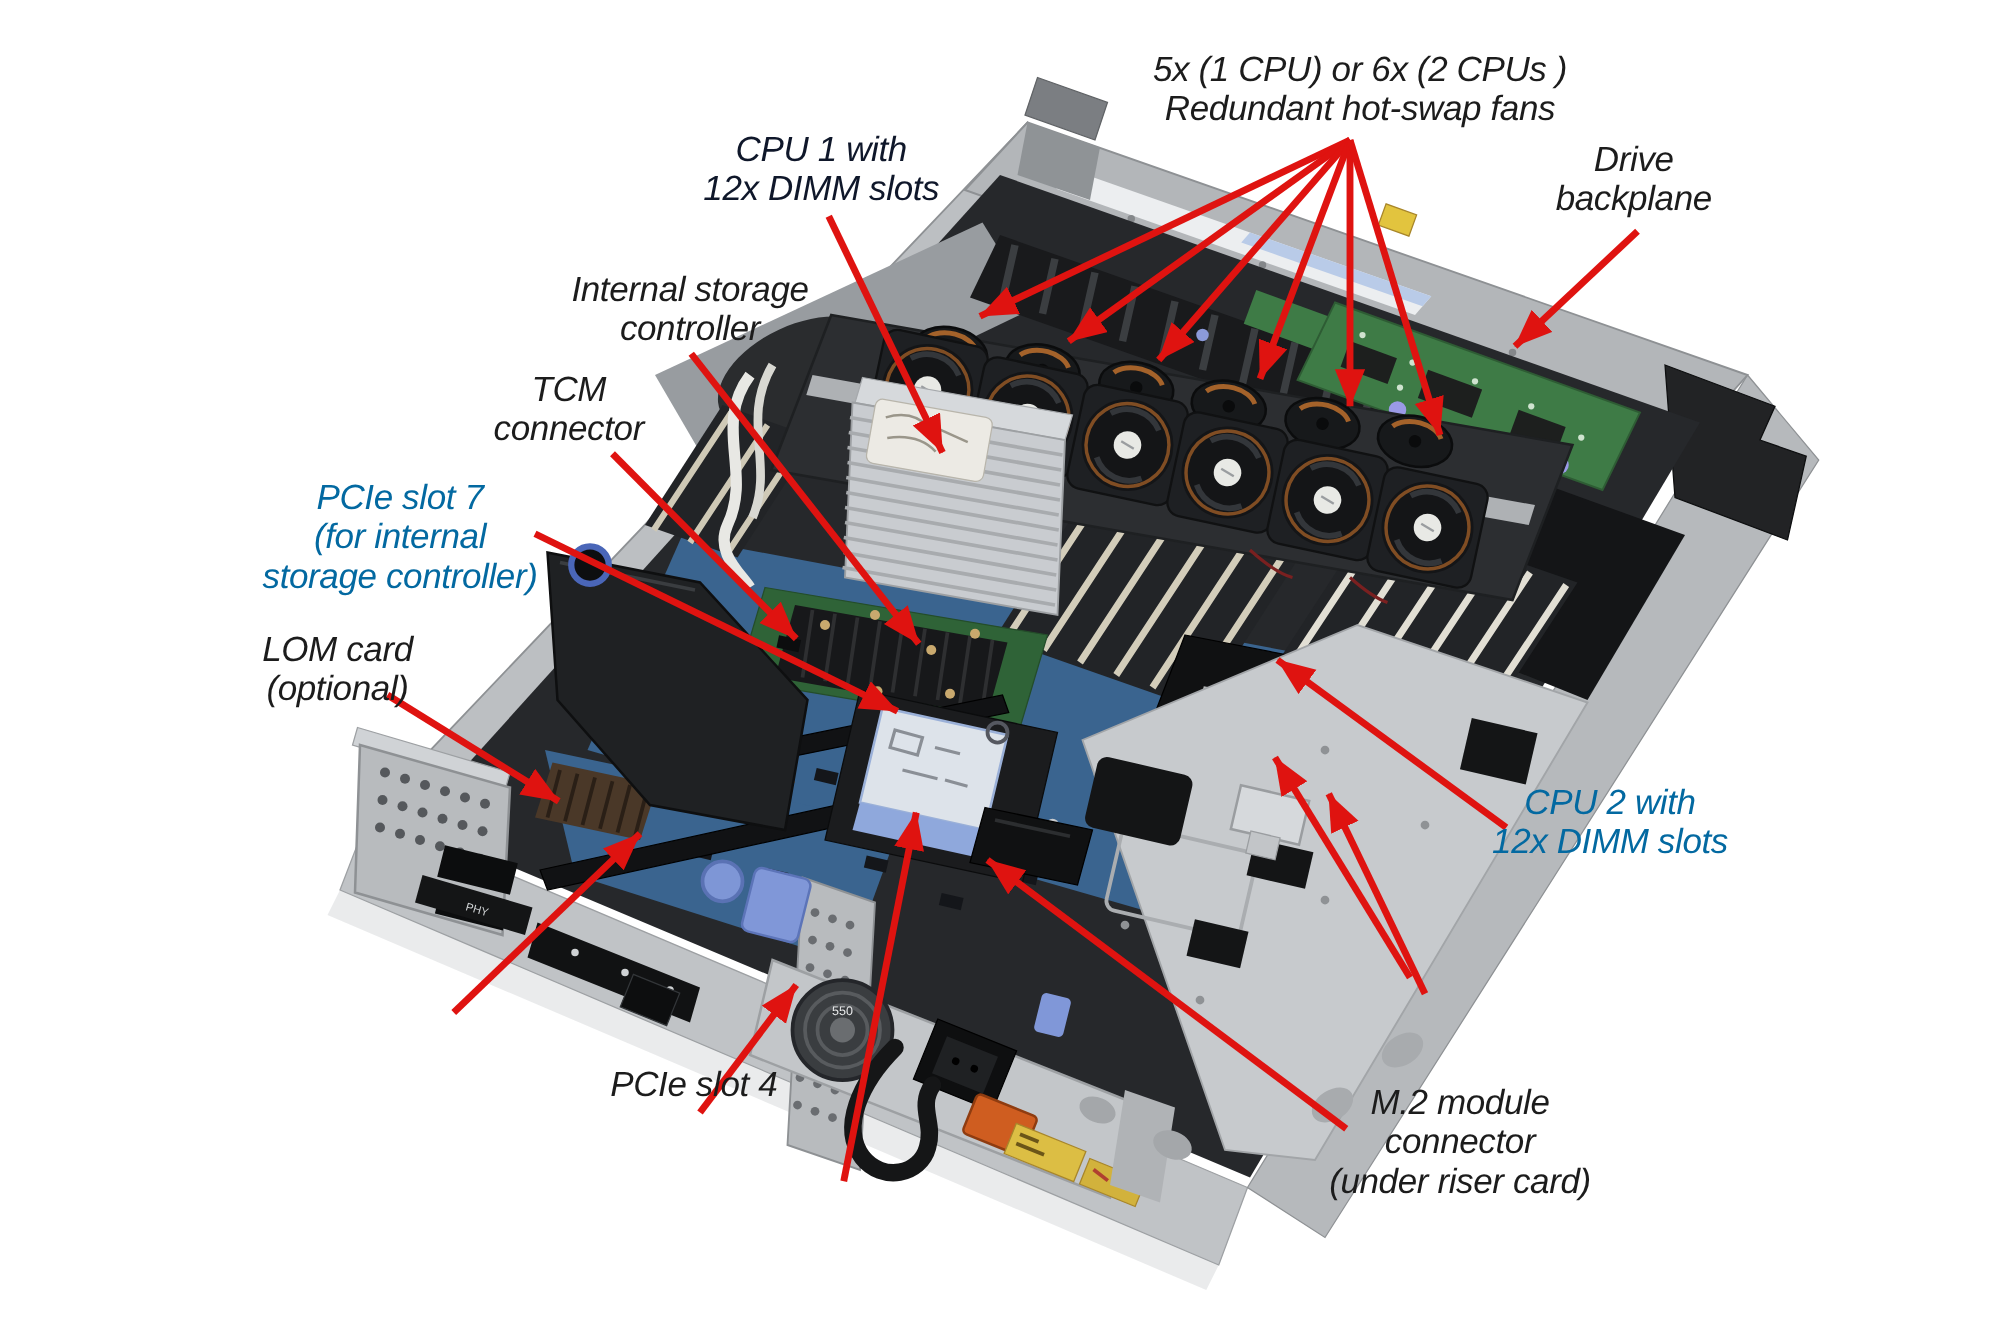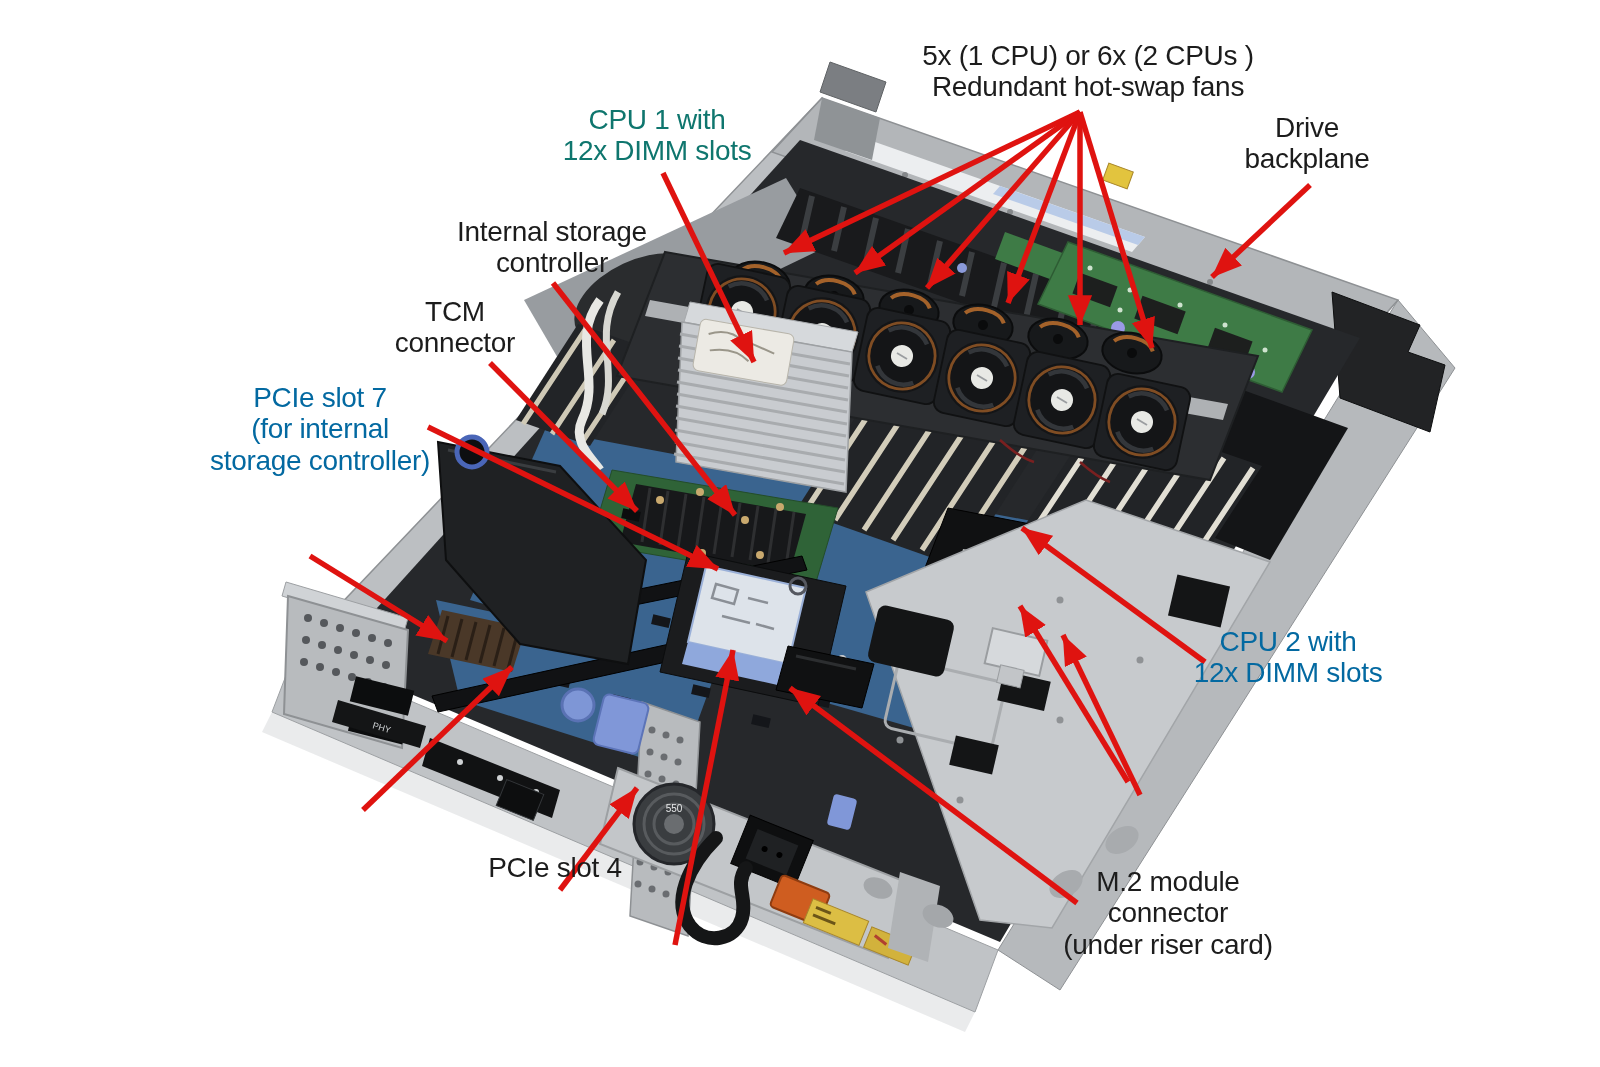--- a/index.html
+++ b/index.html
@@ -2,21 +2,21 @@
 <html><head>
 <meta charset="utf-8">
 <title>Server internal components figure</title>
 <style>
   html,body{margin:0;padding:0;background:#ffffff;}
   .figure{position:relative;width:1600px;height:1067px;background:#ffffff;overflow:hidden;
           font-family:"Liberation Sans",sans-serif;}
   .figure svg{position:absolute;left:0;top:0;}
   #labels-layer{position:absolute;left:0;top:0;width:100%;height:100%;pointer-events:none;}
   .callout{position:absolute;transform:translateX(-50%);text-align:center;white-space:pre-line;
-           font-size:28px;line-height:1.12;color:#1c1c1c;letter-spacing:-0.3px;}
+           font-size:28px;line-height:1.12;color:#1c1c1c;letter-spacing:-0.3px;font-style:italic;}
 </style>
 </head>
 <body>
 
 <div class="figure">
 
 <svg width="1600" height="1067" viewBox="0 0 1600 1067">
   <defs>
     <marker id="ah" markerWidth="6.5" markerHeight="5" refX="5.4" refY="2.2" orient="auto">
       <path id="ah-path" d="M0,0 L5.5,2.2 L0,4.4 Z" fill="#df1310"></path>
@@ -354,31 +354,33 @@
         <line x1="1205" y1="662" x2="1022" y2="528" stroke="#df1310" stroke-width="5.5" marker-end="url(#ah)"></line>
         <line x1="1128" y1="782" x2="1020" y2="606" stroke="#df1310" stroke-width="5.5" marker-end="url(#ah)"></line>
         <line x1="1140" y1="795" x2="1063" y2="635" stroke="#df1310" stroke-width="5.5" marker-end="url(#ah)"></line>
         <line x1="1077" y1="903" x2="790" y2="688" stroke="#df1310" stroke-width="5.5" marker-end="url(#ah)"></line>
       </g>
 </svg>
 
 <div id="labels-layer">
       <div class="callout" style="left: 1088px; top: 40px; color: rgb(28, 28, 28);">5x (1 CPU) or 6x (2 CPUs )
 Redundant hot-swap fans</div>
-      <div class="callout" style="left: 657px; top: 104px; color: #0f766e;">CPU 1 with
+      <div class="callout" style="left: 657px; top: 104px; color: #0f172a;">CPU 1 with
 12x DIMM slots</div>
       <div class="callout" style="left: 1307px; top: 112px; color: rgb(28, 28, 28);">Drive
 backplane</div>
       <div class="callout" style="left: 552px; top: 216px; color: rgb(28, 28, 28);">Internal storage
 controller</div>
       <div class="callout" style="left: 455px; top: 296px; color: rgb(28, 28, 28);">TCM
 connector</div>
       <div class="callout" style="left: 320px; top: 382px; color: #0369a1;">PCIe slot 7
 (for internal
 storage controller)</div>
+      <div class="callout" style="left: 270px; top: 504px; color: rgb(28, 28, 28);">LOM card
+(optional)</div>
       <div class="callout" style="left: 555px; top: 852px; color: rgb(28, 28, 28);">PCIe slot 4</div>
       <div class="callout" style="left: 1288px; top: 626px; color: #0369a1;">CPU 2 with
 12x DIMM slots</div>
       <div class="callout" style="left: 1168px; top: 866px; color: rgb(28, 28, 28);">M.2 module
 connector
 (under riser card)</div>
     </div>
 </div>
 
 </body></html>

